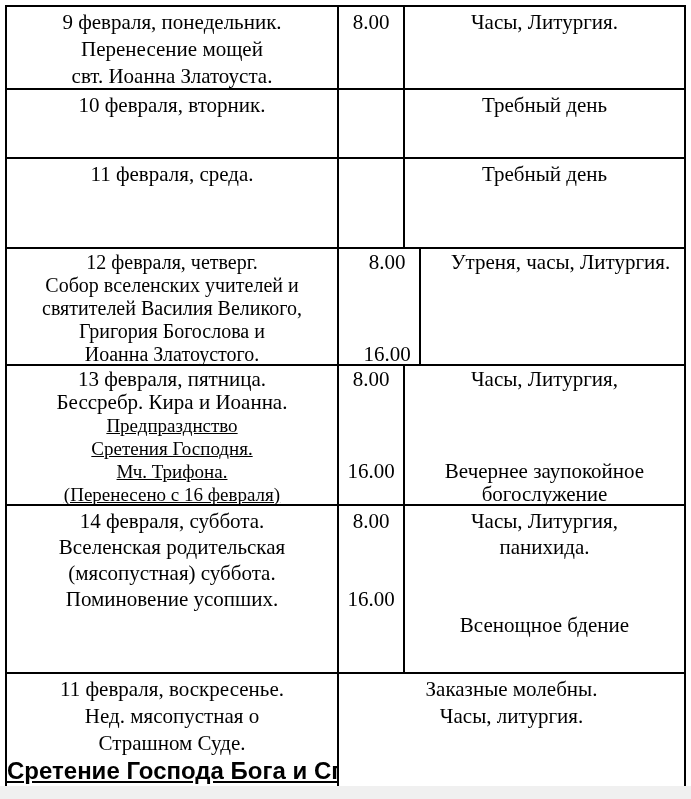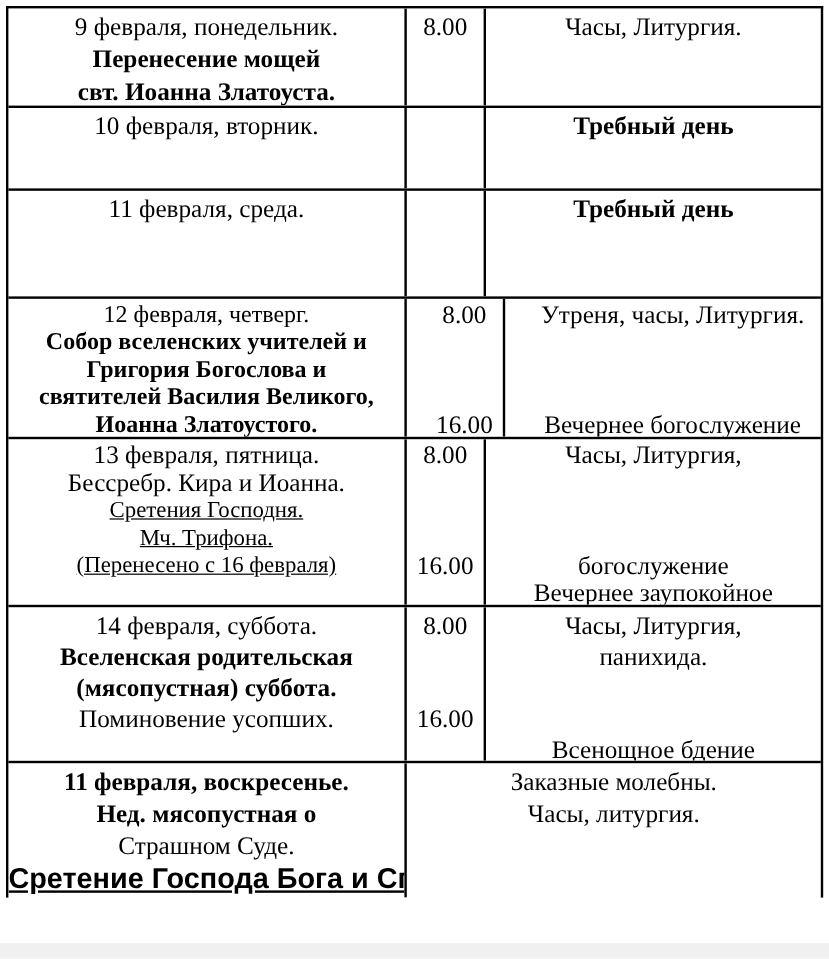--- a/index.html
+++ b/index.html
@@ -38,38 +38,38 @@
   }
   .cell.date{width:332px;border-right:2px solid var(--border-color);}
   .cell.time{width:66px;border-right:2px solid var(--border-color);}
   .cell.service{flex:1;}
   .line{
     font-size:21px;
     line-height:24px;
     white-space:nowrap;
   }
   .line.regular{font-weight:normal;}
-  .line.bold{font-weight:bold;}
+  .line.bold{font-weight:normal;}
   .line.underline{
     font-size:19px;
     text-decoration:underline;
   }
   .line.bold-sans{
     font-family:"Liberation Sans","DejaVu Sans",sans-serif;
     font-weight:bold;
     font-size:24px;
     text-decoration:underline;
   }
   
   .row:nth-child(1){height:83px;}
   .row:nth-child(2){height:69px;}
   .row:nth-child(3){height:90px;}
   .row:nth-child(4){height:117px;gap:16px;}
   .row:nth-child(5){height:140px;}
-  .row:nth-child(6){height:130px;}
+  .row:nth-child(6){height:168px;}
   .row:nth-child(7){height:112px;}
   .row:nth-child(1) .line,
   .row:nth-child(2) .line,
   .row:nth-child(3) .line{line-height:27px;}
   .row:nth-child(4) .line,
   .row:nth-child(5) .line{line-height:23px;}
   .row:nth-child(4) .date .line{font-size:20px;}
   .row:nth-child(6) .line{line-height:26px;}
   .row:nth-child(7) .line{line-height:27px;}
   .bottom-strip{
@@ -114,62 +114,62 @@
     <div class="cell time"></div>
     <div class="cell service">
           <div class="line bold">Требный день</div>
         </div>
   </div>
 
   <div class="row">
     <div class="cell date">
           <div class="line regular">12 февраля, четверг.</div>
           <div class="line bold">Собор вселенских учителей и</div>
+          <div class="line bold">святителей Василия Великого,</div>
           <div class="line bold">Григория Богослова и</div>
-          <div class="line bold">святителей Василия Великого,</div>
           <div class="line bold">Иоанна Златоустого.</div>
         </div>
     <div class="cell time">
           <div class="line regular">8.00</div>
           <div class="line regular">&nbsp;</div>
           <div class="line regular">&nbsp;</div>
           <div class="line regular">&nbsp;</div>
           <div class="line regular">16.00</div>
         </div>
     <div class="cell service">
           <div class="line regular">Утреня, часы, Литургия.</div>
           <div class="line regular">&nbsp;</div>
           <div class="line regular">&nbsp;</div>
           <div class="line regular">&nbsp;</div>
-          <div class="line regular">Вечернее богослужение</div>
         </div>
   </div>
 
   <div class="row">
     <div class="cell date">
           <div class="line regular">13 февраля, пятница.</div>
           <div class="line regular">Бессребр. Кира и Иоанна.</div>
+          <div class="line underline">Предпразднство</div>
           <div class="line underline">Сретения Господня.</div>
           <div class="line underline">Мч. Трифона.</div>
           <div class="line underline">(Перенесено с 16 февраля)</div>
         </div>
     <div class="cell time">
           <div class="line regular">8.00</div>
           <div class="line regular">&nbsp;</div>
           <div class="line regular">&nbsp;</div>
           <div class="line regular">&nbsp;</div>
           <div class="line regular">16.00</div>
         </div>
     <div class="cell service">
           <div class="line regular">Часы, Литургия,</div>
           <div class="line regular">&nbsp;</div>
           <div class="line regular">&nbsp;</div>
           <div class="line regular">&nbsp;</div>
+          <div class="line regular">Вечернее заупокойное</div>
           <div class="line regular">богослужение</div>
-          <div class="line regular">Вечернее заупокойное</div>
         </div>
   </div>
 
   <div class="row">
     <div class="cell date">
           <div class="line regular">14 февраля, суббота.</div>
           <div class="line bold">Вселенская родительская</div>
           <div class="line bold">(мясопустная) суббота.</div>
           <div class="line regular">Поминовение усопших.</div>
         </div>

